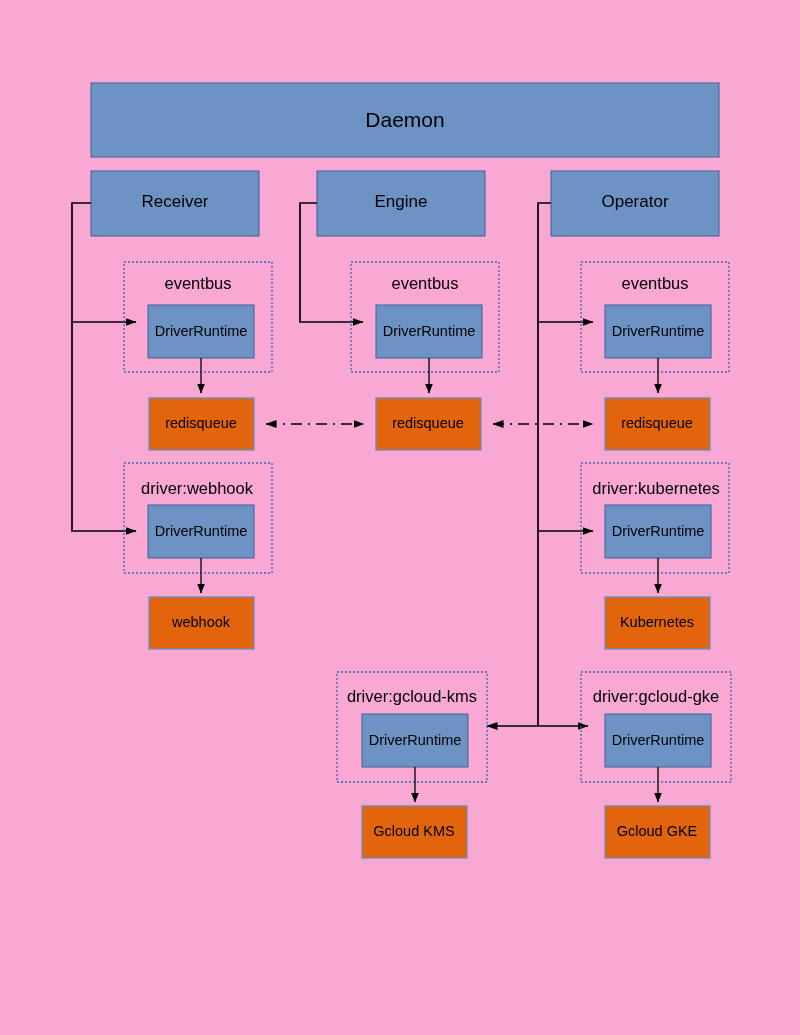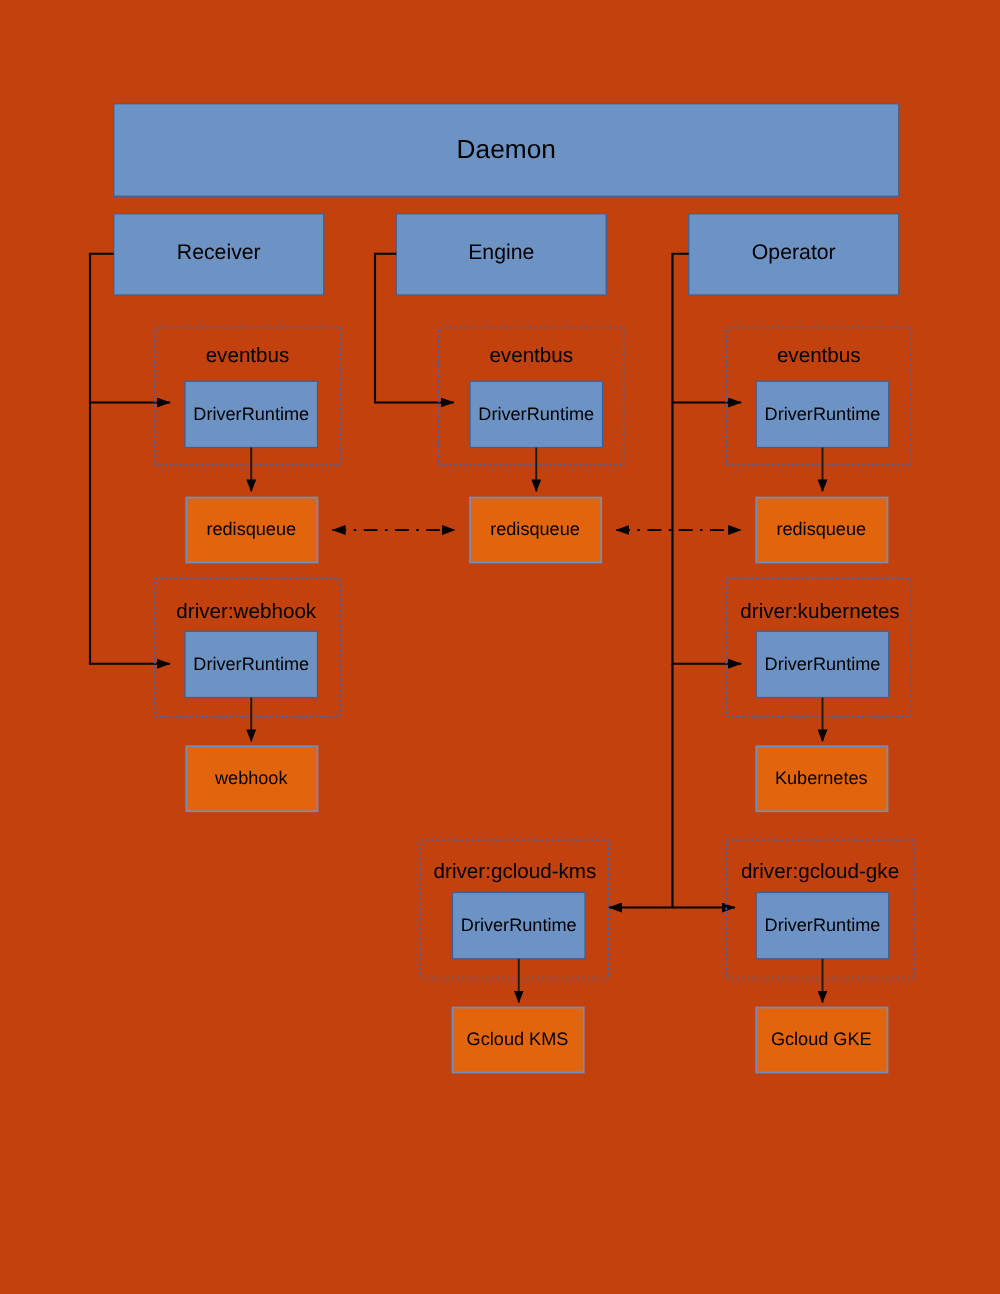--- a/index.html
+++ b/index.html
@@ -10,21 +10,21 @@
   body {
     width: 800px;
     height: 1035px;
     font-family: "Liberation Sans", sans-serif;
     overflow: hidden;
   }
   #diagram-root {
     position: relative;
     width: 800px;
     height: 1035px;
-    background: #c2410c;
+    background: #f9a8d4;
   }
   svg.diagram {
     display: block;
     width: 800px;
     height: 1035px;
   }
   .node-rect-blue {
     fill: #6d92c4;
     stroke: #3c6196;
     stroke-width: 1;

